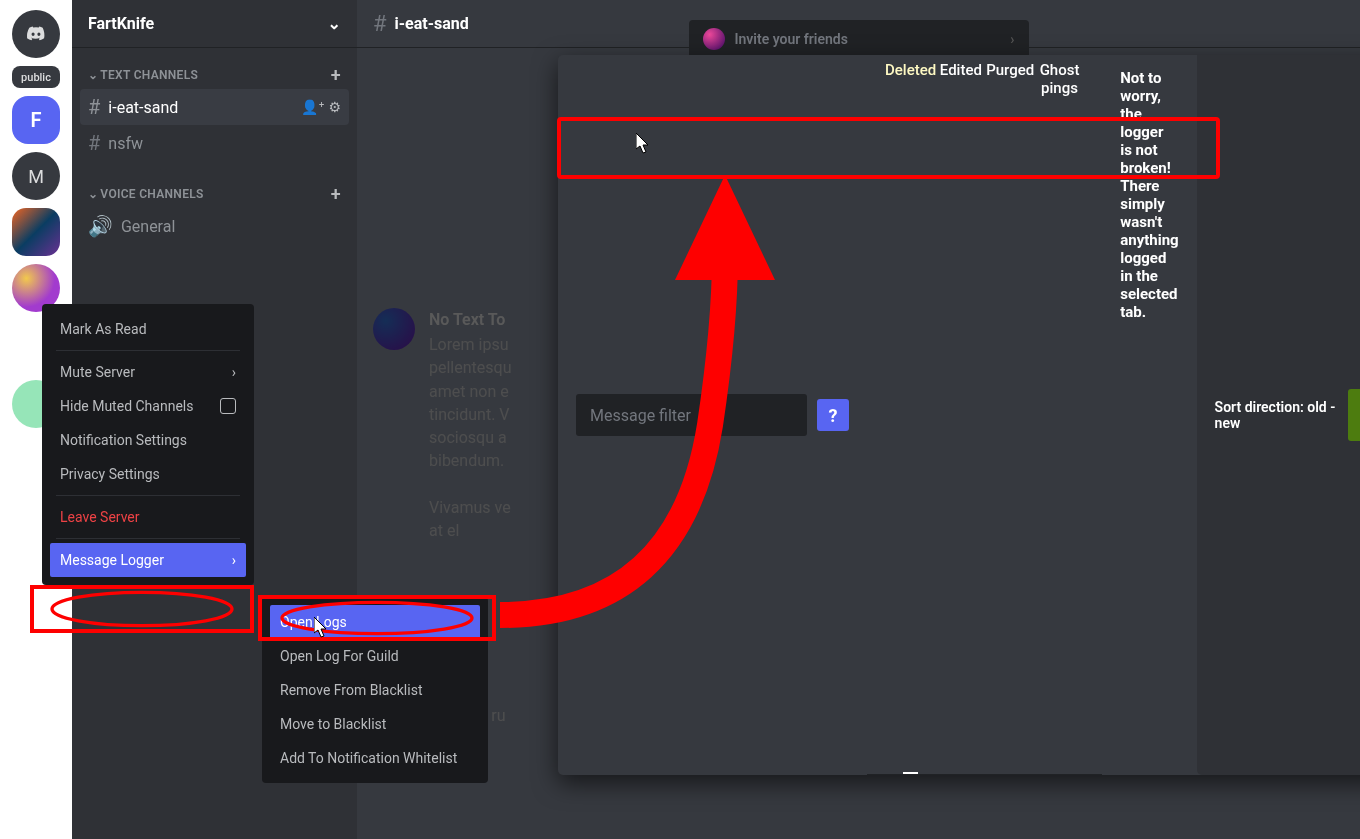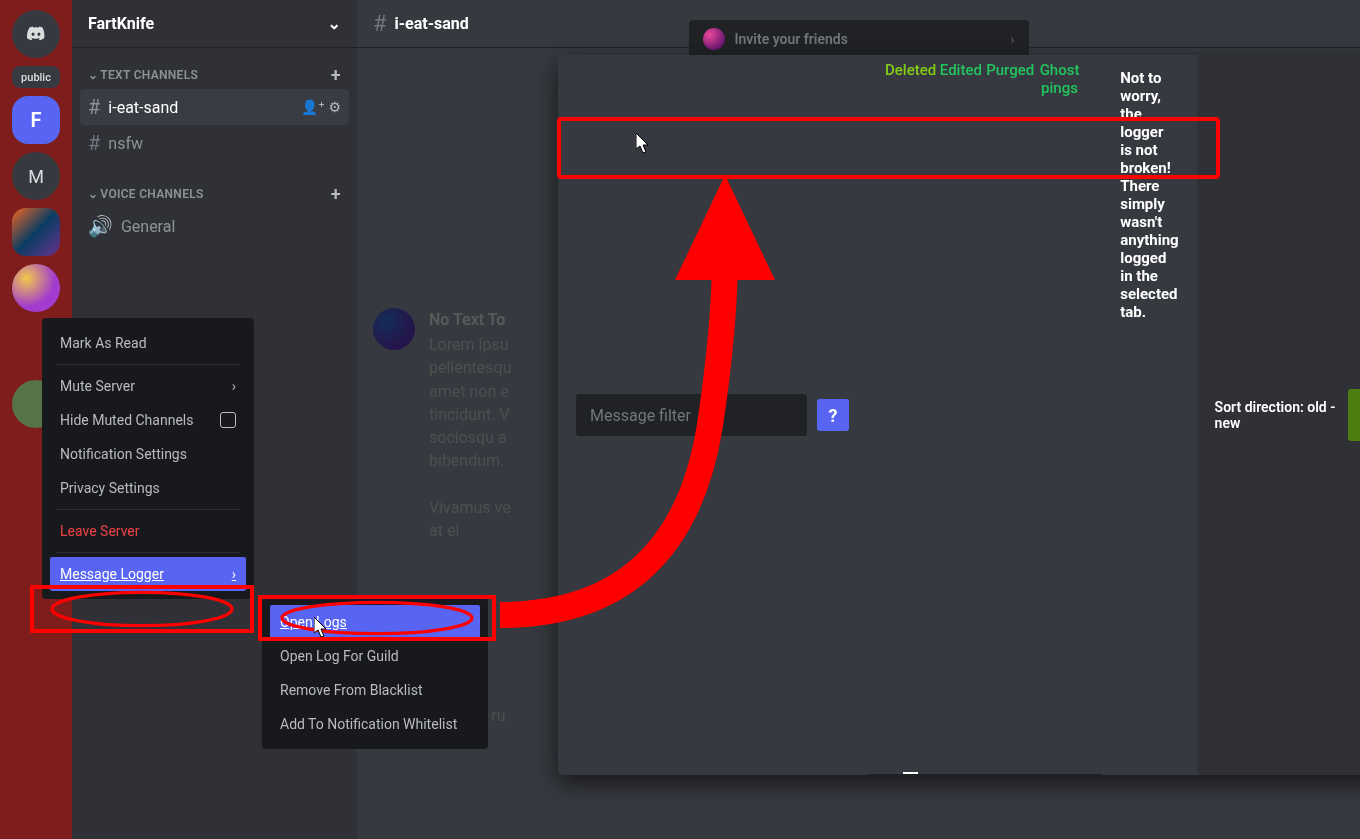--- a/index.html
+++ b/index.html
@@ -1,21 +1,21 @@
 <!DOCTYPE html>
 <html><head>
 <meta charset="utf-8">
 <style>
 * { margin: 0; padding: 0; box-sizing: border-box; font-family: -apple-system, BlinkMacSystemFont, "Segoe UI", Roboto, sans-serif; }
 body { background: #000; color: #dcddde; width: 1360px; height: 839px; overflow: hidden; position: relative; }
 
 .app { display: flex; height: 100%; }
 
 
-.server-list { width: 72px; background: #7f1d1d; display: flex; flex-direction: column; align-items: center; padding-top: 10px; gap: 8px; }
+.server-list { width: 72px; background: #ffffff; display: flex; flex-direction: column; align-items: center; padding-top: 10px; gap: 8px; }
 .server-pill { width: 48px; height: 48px; border-radius: 50%; background: #36393f; display: flex; align-items: center; justify-content: center; font-size: 18px; color: #dcddde; position: relative; }
 .server-pill.discord { background: #36393f; }
 .server-pill.public-tag { width: 48px; height: 22px; border-radius: 8px; background: #36393f; font-size: 11px; font-weight: 500; }
 .server-pill.active { background: #5865f2; border-radius: 16px; color: #fff; font-weight: 600; font-size: 20px; }
 .server-pill.m { background: #36393f; }
 .server-pill.img1 { background: linear-gradient(135deg, #f26522 0%, #0a3d62 50%, #6a3093 100%); border-radius: 14px; }
 .server-pill.img2 { background: radial-gradient(circle at 30% 30%, #f2c94c, #a23bce 60%); }
 .server-pill.img3 { background: #2ecc71; border-radius: 50%; }
 
 
@@ -44,39 +44,39 @@
 .invite-bar .orb { width: 22px; height: 22px; border-radius: 50%; background: radial-gradient(circle at 30% 30%, #ec4899, #3b0764); }
 .invite-bar .chev { margin-left: auto; color: #555; }
 
 .messages { padding: 16px; padding-top: 260px; color: #dcddde; font-size: 16px; line-height: 1.45; overflow: hidden; filter: brightness(0.35); }
 .msg { display: flex; gap: 14px; margin-bottom: 12px; }
 .avatar { width: 42px; height: 42px; border-radius: 50%; background: radial-gradient(circle at 30% 30%, #3b82f6, #7c1cc9); flex-shrink: 0; }
 .msg-body .author { color: #fff; font-weight: 600; font-size: 16px; margin-bottom: 2px; }
 .msg-body .txt { color: #dcddde; }
 
 
-.ctx-menu { position: absolute; left: 42px; top: 318px; width: 212px; background: #18191c; border-radius: 4px; padding: 8px; z-index: 50; }
+.ctx-menu { position: absolute; left: 42px; top: 304px; width: 212px; background: #18191c; border-radius: 4px; padding: 8px; z-index: 50; }
 .ctx-item { padding: 9px 10px; color: #b9bbbe; font-size: 14px; border-radius: 2px; display: flex; align-items: center; justify-content: space-between; cursor: pointer; }
 .ctx-item.danger { color: #ed4245; }
-.ctx-item.highlight { background: #5865f2; color: #fff; text-decoration: underline; }
+.ctx-item.highlight { background: #5865f2; color: #fff; }
 .ctx-item .sq { width: 16px; height: 16px; border: 1.5px solid #b9bbbe; border-radius: 3px; }
 .ctx-sep { height: 1px; background: #2d2f34; margin: 4px 6px; }
 
 
 .sub-menu { position: absolute; left: 262px; top: 597px; width: 226px; background: #18191c; border-radius: 4px; padding: 8px; z-index: 51; }
 
 
 .modal { position: absolute; left: 558px; top: 55px; width: 892px; height: 720px; background: #36393f; border-radius: 5px; z-index: 40; display: flex; flex-direction: row; box-shadow: 0 8px 24px rgba(0,0,0,0.6); }
 .modal-top { padding: 18px; display: flex; gap: 10px; align-items: center; }
 .filter-input { flex: 1; height: 42px; background: #202225; border: none; border-radius: 3px; padding: 0 14px; color: #dcddde; font-size: 16px; }
 .filter-input::placeholder { color: #72767d; }
 .help-btn { width: 32px; height: 32px; background: #5865f2; border-radius: 3px; display: flex; align-items: center; justify-content: center; color: #fff; font-size: 18px; font-weight: 700; }
 .tabs { display: flex; border-bottom: 1px solid #202225; padding: 0 18px; position: relative; margin-top: -4px; }
-.tab { flex: 1; text-align: center; padding: 10px 0 14px; color: #22c55e; font-size: 15px; font-weight: 500; cursor: pointer; position: relative; }
-.tab.active { color: #84cc16; }
+.tab { flex: 1; text-align: center; padding: 10px 0 14px; color: #ffffff; font-size: 15px; font-weight: 500; cursor: pointer; position: relative; }
+.tab.active { color: #fef9c3; }
 .tab.active::after { content: ''; position: absolute; bottom: 0; left: 18px; right: 18px; height: 2px; background: #fff; }
 .modal-body { padding: 14px 18px; color: #fff; font-size: 15px; font-weight: 700; flex: 1; }
 .modal-footer { padding: 14px 18px; background: #2f3136; display: flex; align-items: center; justify-content: flex-end; gap: 1px; border-radius: 0 0 5px 5px; }
 .sort-txt { color: #fff; font-size: 14px; font-weight: 600; }
 .clear-btn { background: #4d7c0f; color: #fff; padding: 10px 18px; border-radius: 3px; font-size: 14px; font-weight: 400; }
 
 
 .red-box { position: absolute; border: 4px solid #fe0000; border-radius: 4px; z-index: 60; pointer-events: none; }
 .red-ellipse { position: absolute; border: 4px solid #fe0000; z-index: 60; pointer-events: none; }
 .cursor { position: absolute; z-index: 100; pointer-events: none; }
@@ -221,20 +221,23 @@
   <div class="ctx-item highlight">
       <span>Open Logs</span>
     </div>
   <div class="ctx-item">
       <span>Open Log For Guild</span>
     </div>
   <div class="ctx-item">
       <span>Remove From Blacklist</span>
     </div>
   <div class="ctx-item">
+      <span>Move to Blacklist</span>
+    </div>
+  <div class="ctx-item">
       <span>Add To Notification Whitelist</span>
     </div>
 </div>
 
 <div class="modal">
   <div class="modal-top">
     <input class="filter-input" placeholder="Message filter" style="">
     <div class="help-btn">?</div>
   </div>
   <div class="tabs">

